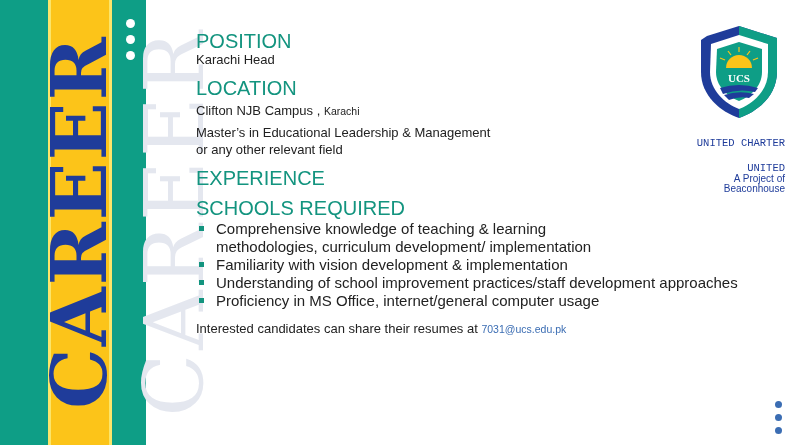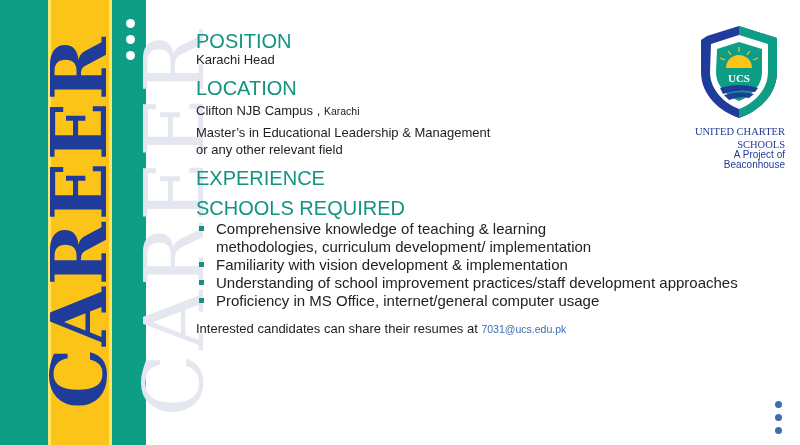--- a/index.html
+++ b/index.html
@@ -16,21 +16,21 @@
   .h { color:#13947f; font-weight:normal; font-size:20px; line-height:20px; margin:0; }
   .t { color:#222; font-size:13px; line-height:17px; margin:0; }
   .sec { margin-bottom:10px; }
   ul { list-style:none; margin:2px 0 0 0; padding:0; }
   li { position:relative; padding-left:20px; color:#222; font-size:15px; line-height:18px; }
   li::before { content:""; position:absolute; left:3px; top:6px; width:5px; height:5px; background:#13947f; }
   .small { font-size:10.5px; }
   .email { color:#3b6db3; font-size:10.5px; }
   .bold { font-weight:bold; }
   .logo { position:absolute; left:685px; top:22px; width:100px; text-align:right; }
-  .logo-text1 { font-family:Liberation Serif, serif; color:#1f3c9a; font-size:10.5px; line-height:11px; margin-top:2px; }
+  .logo-text1 { font-family:Liberation Mono, monospace; color:#1f3c9a; font-size:10.5px; line-height:11px; margin-top:14px; }
   .logo-text2 { font-family:"Liberation Sans", sans-serif; color:#1f3c9a; font-size:10px; line-height:10px; }
 </style>
 </head>
 <body>
 
 <div class="band"></div>
 <div class="stripe"></div>
 <div class="career">CAREER</div>
 <div class="watermark">CAREER</div>
 
@@ -86,21 +86,21 @@
         <line x1="38" y1="33" x2="35" y2="29"></line>
         <line x1="54" y1="33" x2="57" y2="29"></line>
       <line x1="32" y1="38" x2="27" y2="36"></line>
         <line x1="60" y1="38" x2="65" y2="36"></line>
     </g>
     <text x="46" y="60" text-anchor="middle" font-family="Liberation Serif, serif" font-size="11" font-weight="bold" fill="#ffffff">UCS</text>
     <path d="M27 66 Q46 60 65 66 L62 70 Q46 66 30 72 Z" fill="#1f3c9a"></path>
     <path d="M31 73 Q46 68 61 72 L56 76 Q46 74 36 78 Z" fill="#1f3c9a"></path>
   </svg>
   <div class="logo-text1">UNITED CHARTER</div>
-  <div class="logo-text1">SCHOOLS</div>
+  <div class="logo-text1">UNITED</div>
   <div class="logo-text2">A Project of Beaconhouse</div>
 </div>
 
 <div class="dots-bot">
   <span></span>
   <span></span>
   <span></span>
 </div>
 
 </body></html>

